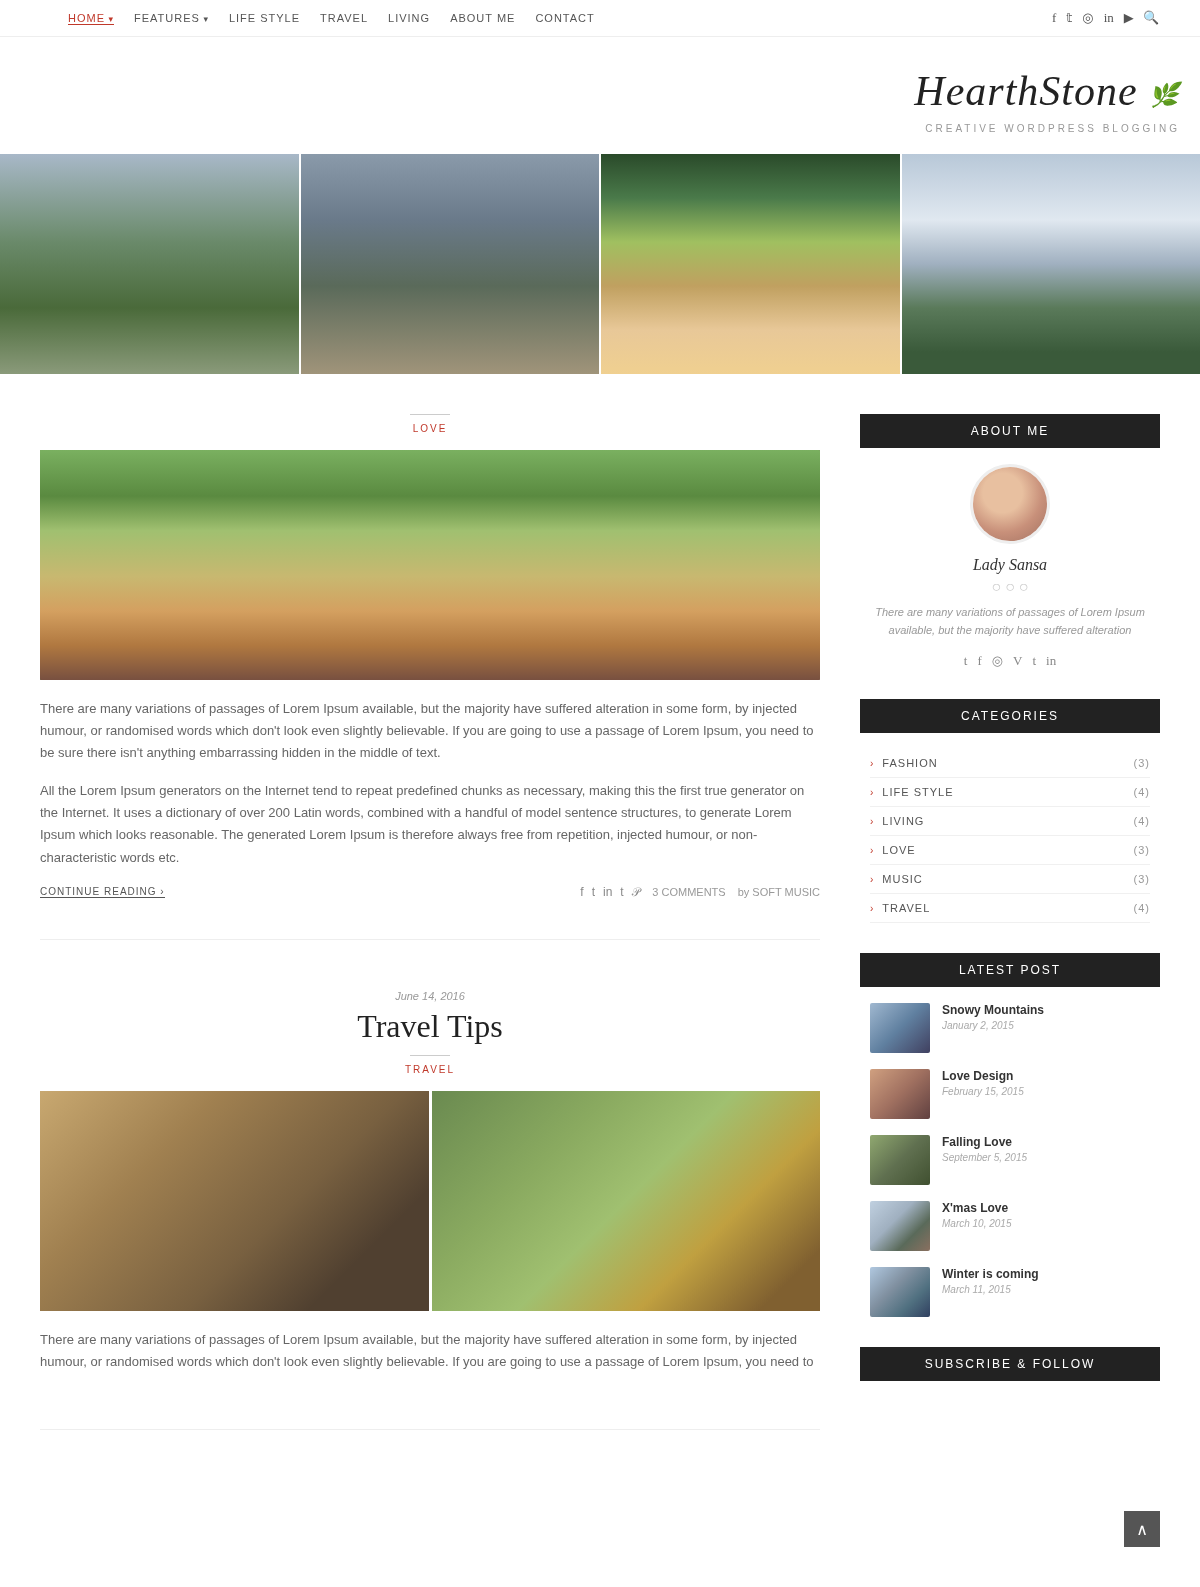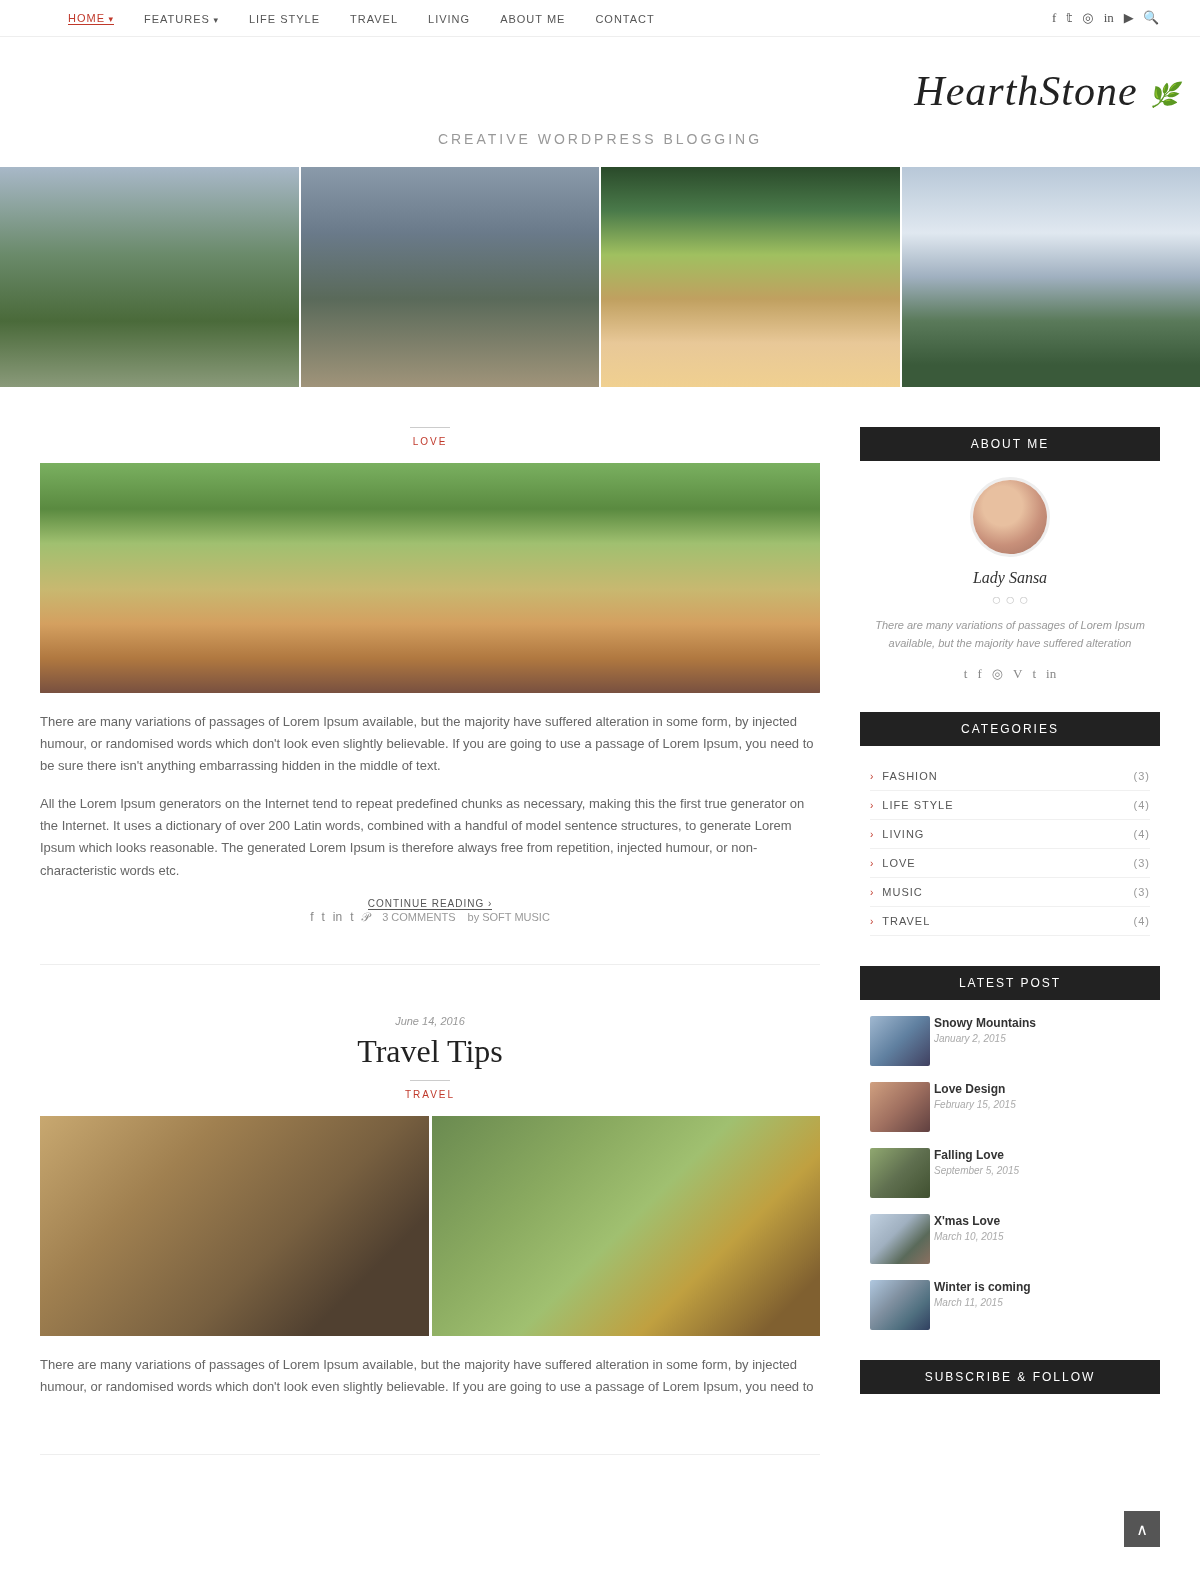--- a/index.html
+++ b/index.html
@@ -7,21 +7,21 @@
 
     
     .top-nav {
       display: flex;
       align-items: center;
       justify-content: space-between;
       padding: 10px 40px;
       border-bottom: 1px solid #eee;
       background: #fff;
     }
-    .nav-links { display: flex; gap: 30px; align-items: flex-end; padding-left: 28px; }
+    .nav-links { display: flex; gap: 20px; align-items: flex-start; padding-left: 28px; }
     .nav-links a {
       text-decoration: none;
       font-family: Arial, sans-serif;
       font-size: 11px;
       letter-spacing: 1px;
       text-transform: uppercase;
       color: #555;
     }
     .nav-links a.active { color: #c0392b; border-bottom: 1px solid #c0392b; }
     .nav-links a.has-arrow::after { content: ' ▾'; font-size: 9px; }
@@ -38,25 +38,26 @@
       font-family: 'Palatino Linotype', Palatino, serif;
       font-size: 42px;
       font-style: italic;
       color: #222;
       letter-spacing: 1px;
       position: relative;
       text-align: right;
     }
     .site-tagline {
       font-family: Arial, sans-serif;
-      font-size: 14px;
+      font-size: 10px;
       letter-spacing: 3px;
       text-transform: uppercase;
       color: #999;
-      margin-top: 16px;
+      margin-top: 8px;
+      text-align: right;
     }
 
     
     .hero-gallery {
       display: grid;
       grid-template-columns: 1fr 1fr 1fr 1fr;
       height: 220px;
       gap: 2px;
       margin: 0;
     }
@@ -144,21 +145,20 @@
       font-size: 13px;
       line-height: 1.7;
       color: #666;
       margin-bottom: 16px;
     }
     .post-footer {
       display: flex;
       align-items: center;
       justify-content: space-between;
       margin-top: 4px;
-      flex-direction: column;
     }
     .continue-reading {
       font-family: Arial, sans-serif;
       font-size: 10px;
       letter-spacing: 1px;
       text-transform: uppercase;
       color: #555;
       text-decoration: none;
       border-bottom: 1px solid #555;
     }
@@ -256,21 +256,21 @@
       text-transform: uppercase;
       color: #555;
     }
     .categories-list li .chevron { color: #c0392b; font-size: 10px; }
     .categories-list li .count { color: #999; margin-left: auto; }
 
     
     .latest-posts-list { padding: 0 10px; }
     .latest-post-item {
       display: flex;
-      gap: 4px;
+      gap: 12px;
       margin-bottom: 16px;
       align-items: flex-start;
     }
     .latest-post-thumb {
       width: 60px;
       height: 50px;
       border-radius: 2px;
       flex-shrink: 0;
     }
     .thumb-1 { background: linear-gradient(135deg, #a0b8d0 0%, #6080a0 50%, #404060 100%); }

